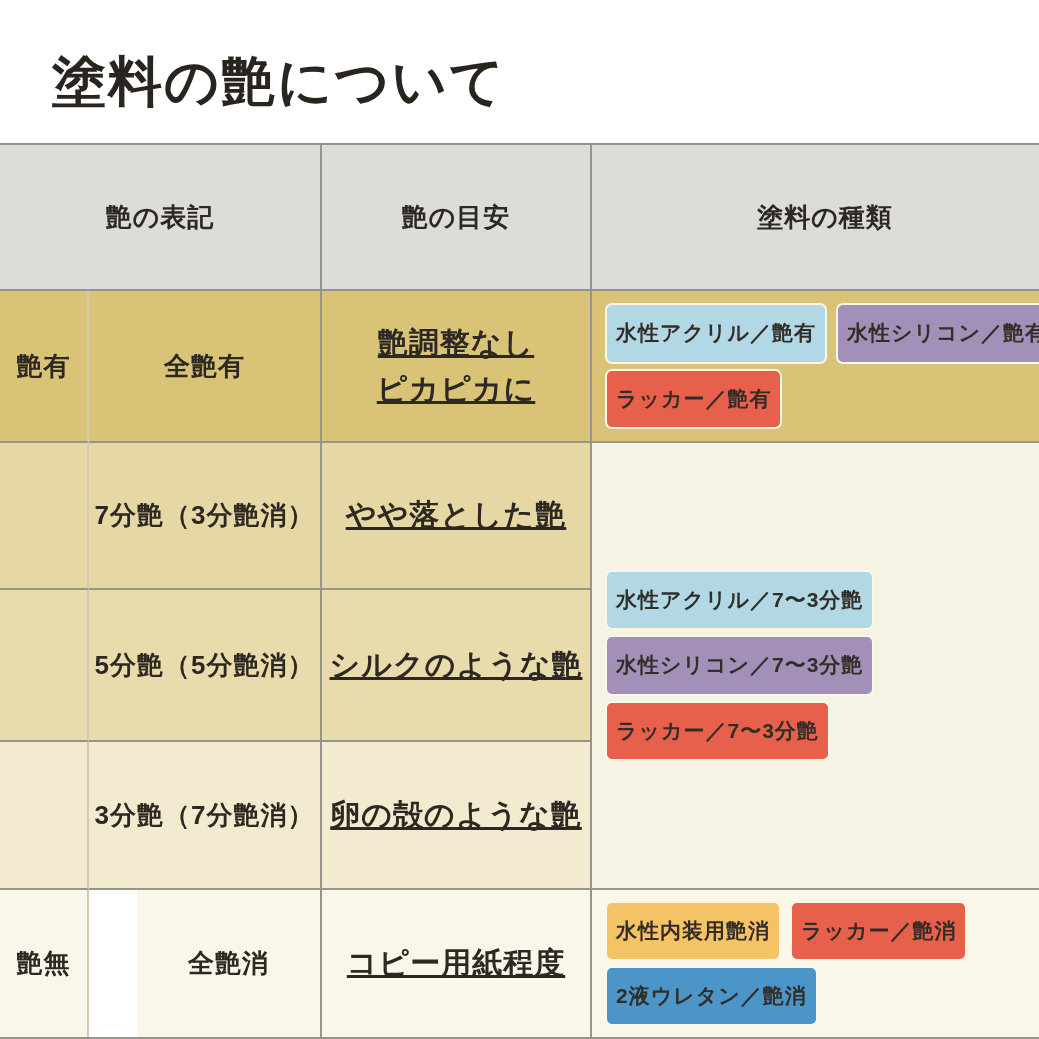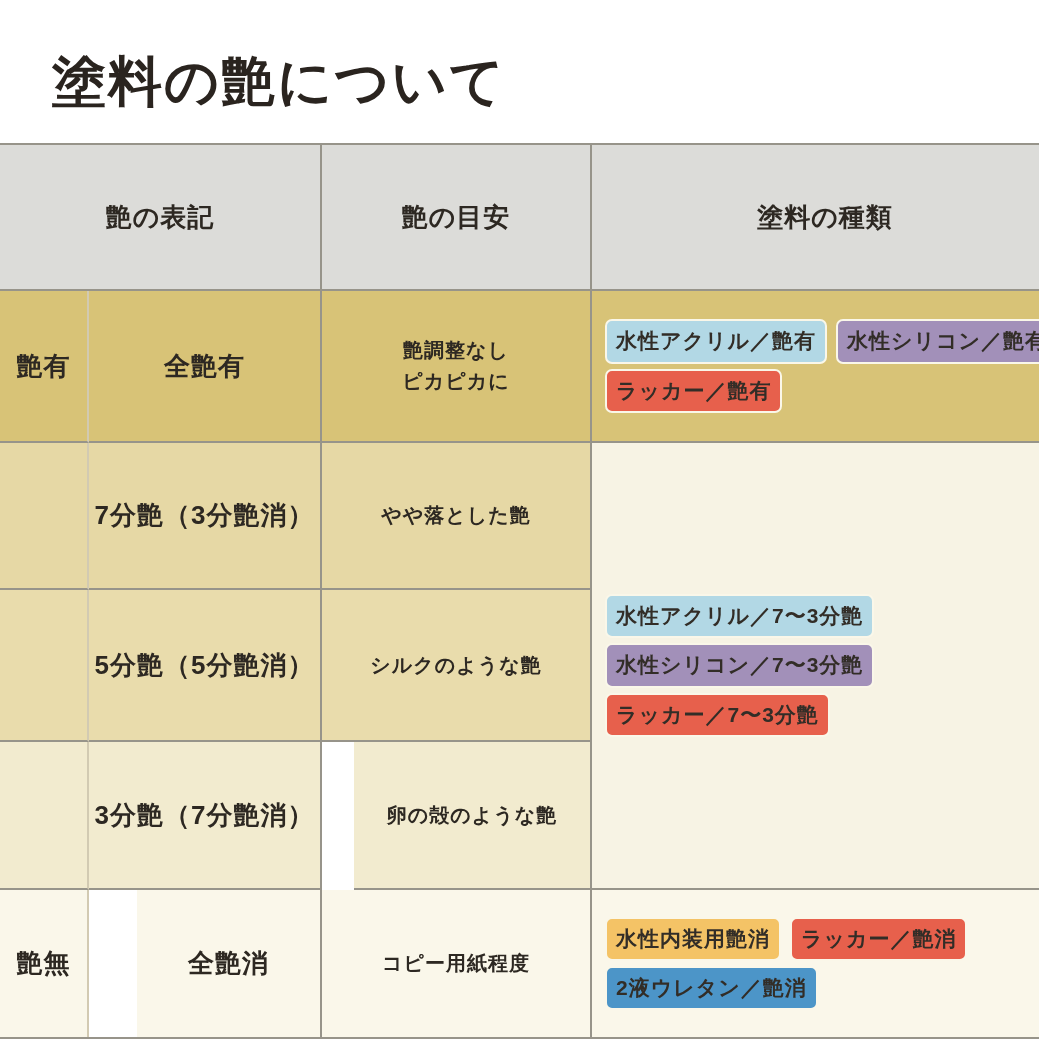--- a/index.html
+++ b/index.html
@@ -52,61 +52,61 @@
     border-right:2px solid var(--border);
     border-bottom:2px solid var(--border);
     font-weight:700;
     font-size:26px;
     text-align:center;
     letter-spacing:1px;
   }
   .cell.last-col{border-right:none;}
   .cell.last-row{border-bottom:none;}
   .cell.sub-divider{border-right:2px solid var(--sub-border);}
-  .guide-cell{font-size:20px;}
+  .guide-cell{font-size:30px;text-decoration:underline;}
   .guide-two-line{line-height:1.55;}
   
   .h-notation{grid-column:1/3;grid-row:1;background:var(--header-bg);}
   .h-guide{grid-column:3;grid-row:1;background:var(--header-bg);}
   .h-paint{grid-column:4;grid-row:1;background:var(--header-bg);}
   .g-c1{grid-column:1;grid-row:2;background:var(--row-gloss-bg);}
   .g-c2{grid-column:2;grid-row:2;background:var(--row-gloss-bg);}
   .g-c3{grid-column:3;grid-row:2;background:var(--row-gloss-bg);}
   .g-c4{grid-column:4;grid-row:2;background:var(--row-gloss-bg);}
   .s1-c1{grid-column:1;grid-row:3;background:var(--row-semi1-bg);}
   .s1-c2{grid-column:2;grid-row:3;background:var(--row-semi1-bg);}
   .s1-c3{grid-column:3;grid-row:3;background:var(--row-semi1-bg);}
   .s-c4{grid-column:4;grid-row:3/6;background:var(--paint-cell-bg);}
   .s2-c1{grid-column:1;grid-row:4;background:var(--row-semi2-bg);}
   .s2-c2{grid-column:2;grid-row:4;background:var(--row-semi2-bg);}
   .s2-c3{grid-column:3;grid-row:4;background:var(--row-semi2-bg);}
   .s3-c1{grid-column:1;grid-row:5;background:var(--row-semi3-bg);}
   .s3-c2{grid-column:2;grid-row:5;background:var(--row-semi3-bg);}
-  .s3-c3{grid-column:3;grid-row:5;background:var(--row-semi3-bg);margin-left:32px;}
+  .s3-c3{grid-column:3;grid-row:5;background:var(--row-semi3-bg);}
   .m-c1{grid-column:1;grid-row:6;background:var(--row-matte-bg);}
   .m-c2{grid-column:2;grid-row:6;background:var(--row-matte-bg);margin-left:48px;}
   .m-c3{grid-column:3;grid-row:6;background:var(--row-matte-bg);}
   .m-c4{grid-column:4;grid-row:6;background:var(--row-matte-bg);}
   
   .badge-area{
     display:flex;
     flex-direction:column;
     align-items:flex-start;
     justify-content:center;
     padding-left:13px;
     gap:5px;
   }
   .badge-line{display:flex;gap:9px;}
   .badge{
     display:inline-block;
     font-size:21px;
     font-weight:700;
     color:var(--badge-text);
     letter-spacing:1px;
-    padding:7px 9px;
+    padding:15px 9px;
     border:2px solid var(--badge-border);
     border-radius:7px;
     white-space:nowrap;
     line-height:1.25;
   }
 </style>
 </head>
 <body>
 
 <h1 class="page-title">塗料の艶について</h1>

